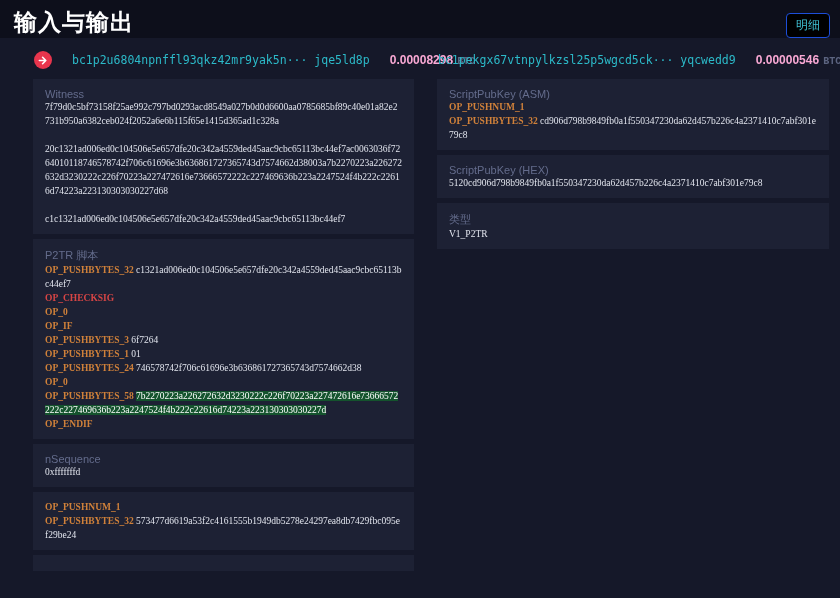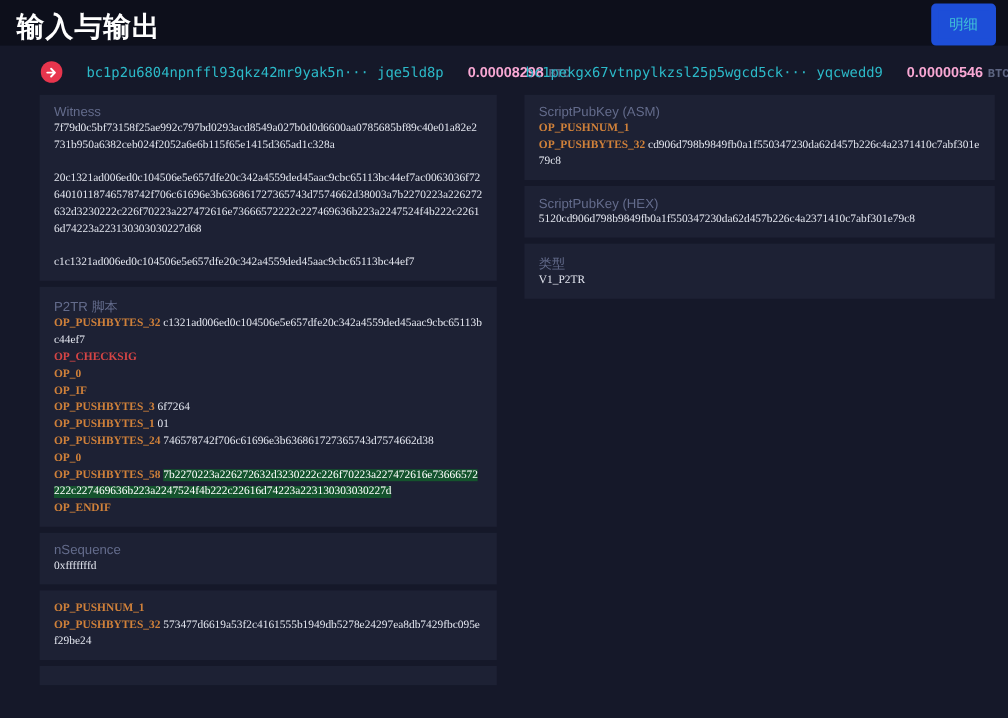--- a/index.html
+++ b/index.html
@@ -20,22 +20,22 @@
   }
   .page-title {
     color: #ffffff;
     font-size: 23px;
     font-weight: 700;
     letter-spacing: 1px;
   }
   .details-btn {
     font-size: 12px;
     color: #41c4d7;
-    background: #1d4ed8;
-    border: 6px solid #1d4ed8;
+    background: #000000;
+    border: 1px solid #1d4ed8;
     border-radius: 4px;
     padding: 3px 9px;
     cursor: pointer;
     font-family: "Liberation Sans", sans-serif;
   }
   
   .main {
     display: grid;
     grid-template-columns: 381px 392px;
     column-gap: 23px;

